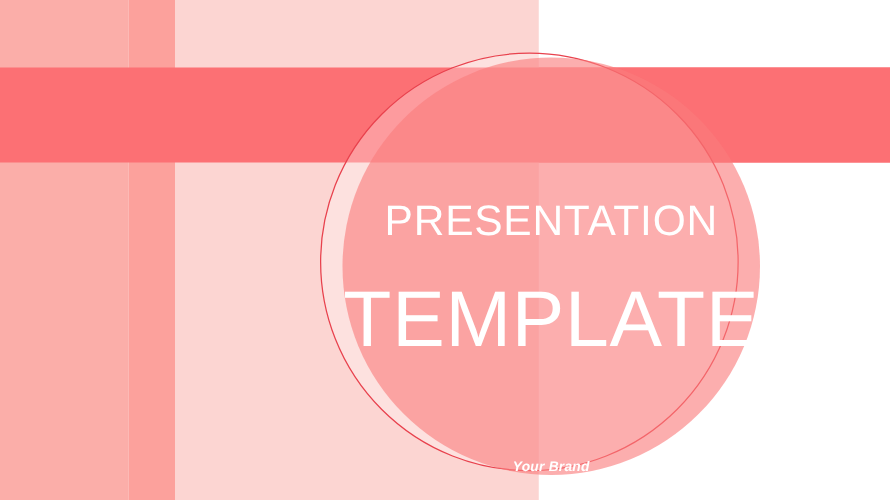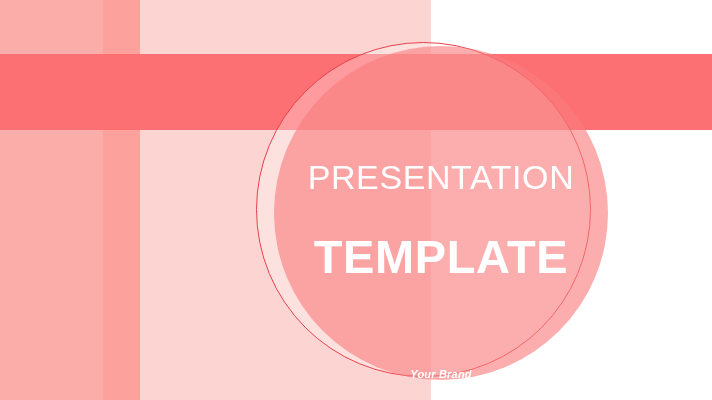--- a/index.html
+++ b/index.html
@@ -118,22 +118,22 @@
     color: #ffffff;
     font-size: 34px;
     font-weight: 400;
     letter-spacing: 0.6px;
     line-height: 1;
     white-space: nowrap;
   }
 
   .title-line-2 {
     color: #ffffff;
-    font-size: 47px;
-    font-weight: 700;
+    font-size: 63px;
+    font-weight: 400;
     letter-spacing: 0.6px;
     line-height: 1;
     white-space: nowrap;
   }
 
   .brand-label {
     margin-top: 51px;
     color: #ffffff;
     font-size: 11px;
     font-weight: 700;

